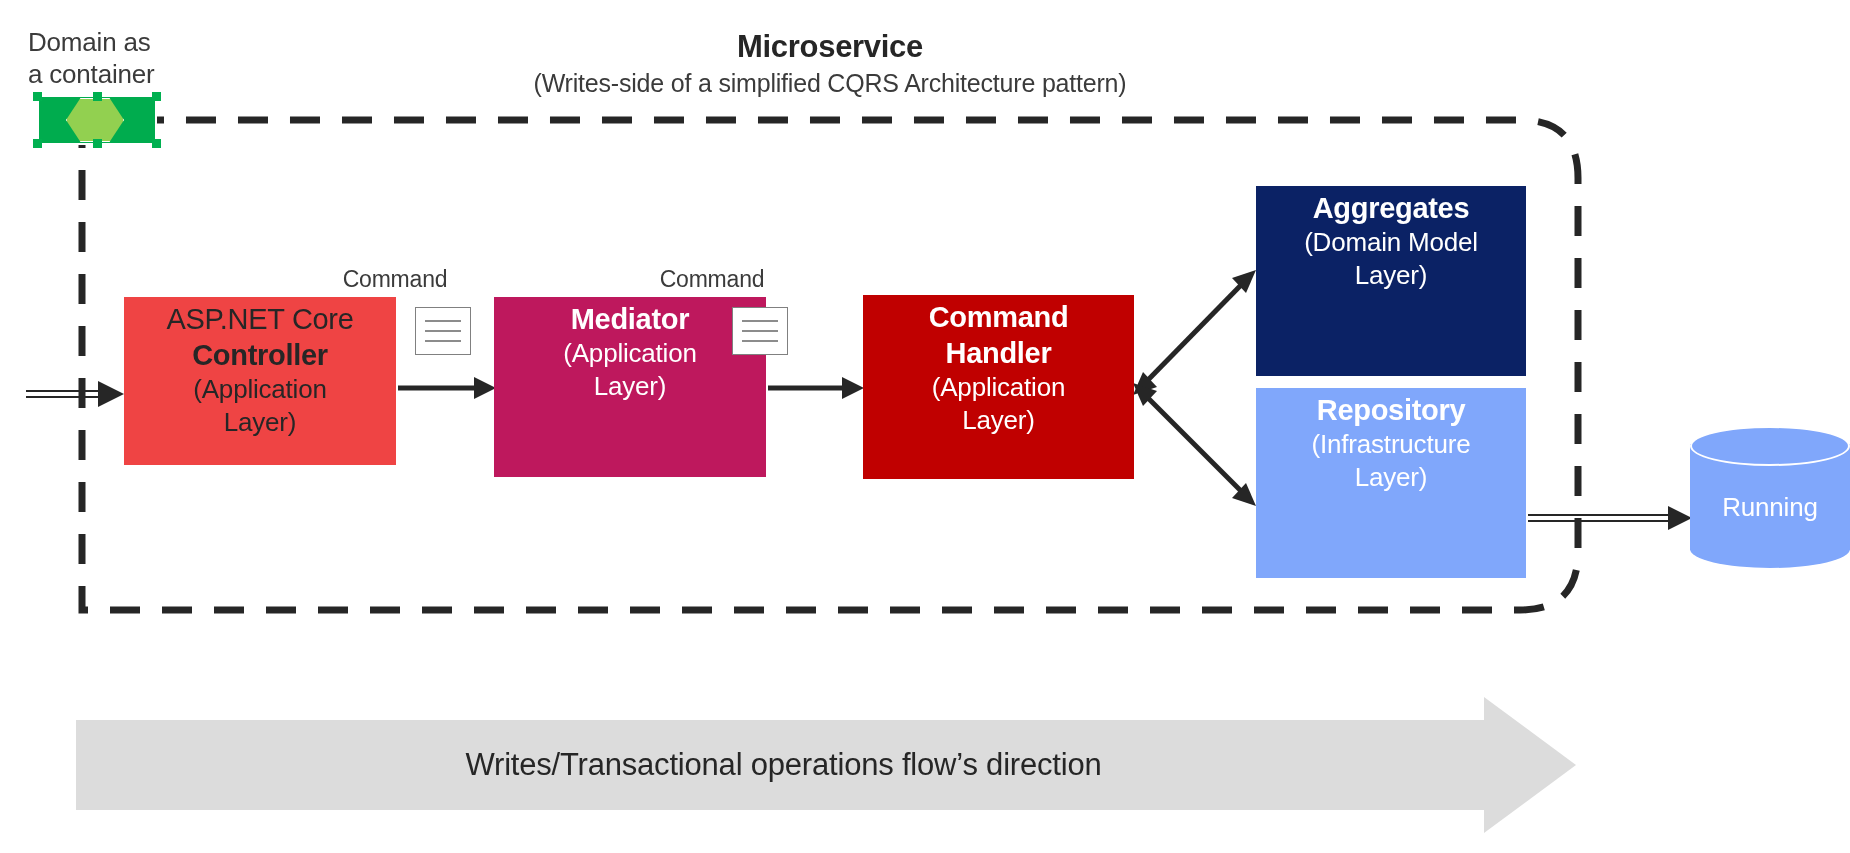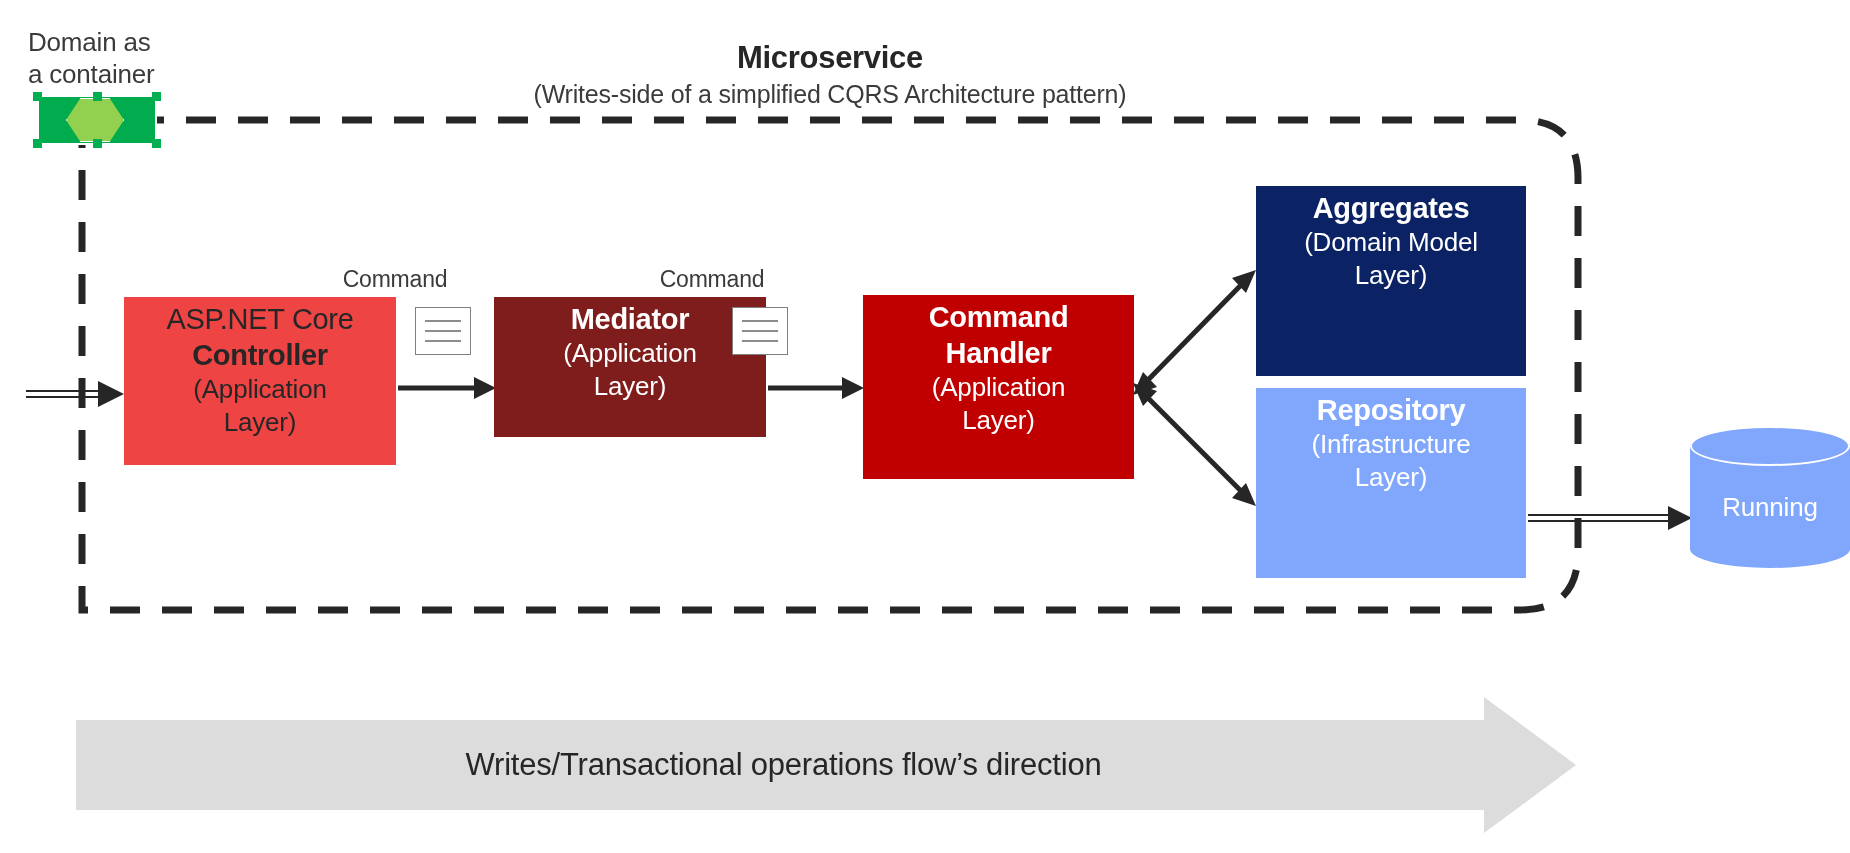--- a/index.html
+++ b/index.html
@@ -36,21 +36,20 @@
     top: 28px;
     width: 660px;
     text-align: center;
   }
   .title-main {
     font-size: 31px;
     font-weight: bold;
     color: #262626;
     line-height: 38px;
     letter-spacing: -0.3px;
-    margin-top: 11px;
   }
   .title-sub {
     font-size: 25px;
     color: #3b3b3b;
     line-height: 34px;
     letter-spacing: -0.2px;
   }
 
   
   .container-icon {
@@ -110,22 +109,22 @@
   }
 
   #node-controller {
     left: 124px; top: 297px;
     width: 272px; height: 168px;
     background: #ef4444;
     color: #262626;
   }
   #node-mediator {
     left: 494px; top: 297px;
-    width: 272px; height: 140px;
-    background: #7f1d1d;
+    width: 272px; height: 180px;
+    background: #be185d;
     color: #ffffff;
   }
   #node-handler {
     left: 863px; top: 295px;
     width: 271px; height: 184px;
     background: #C00000;
     color: #ffffff;
   }
   #node-aggregates {
     left: 1256px; top: 186px;

